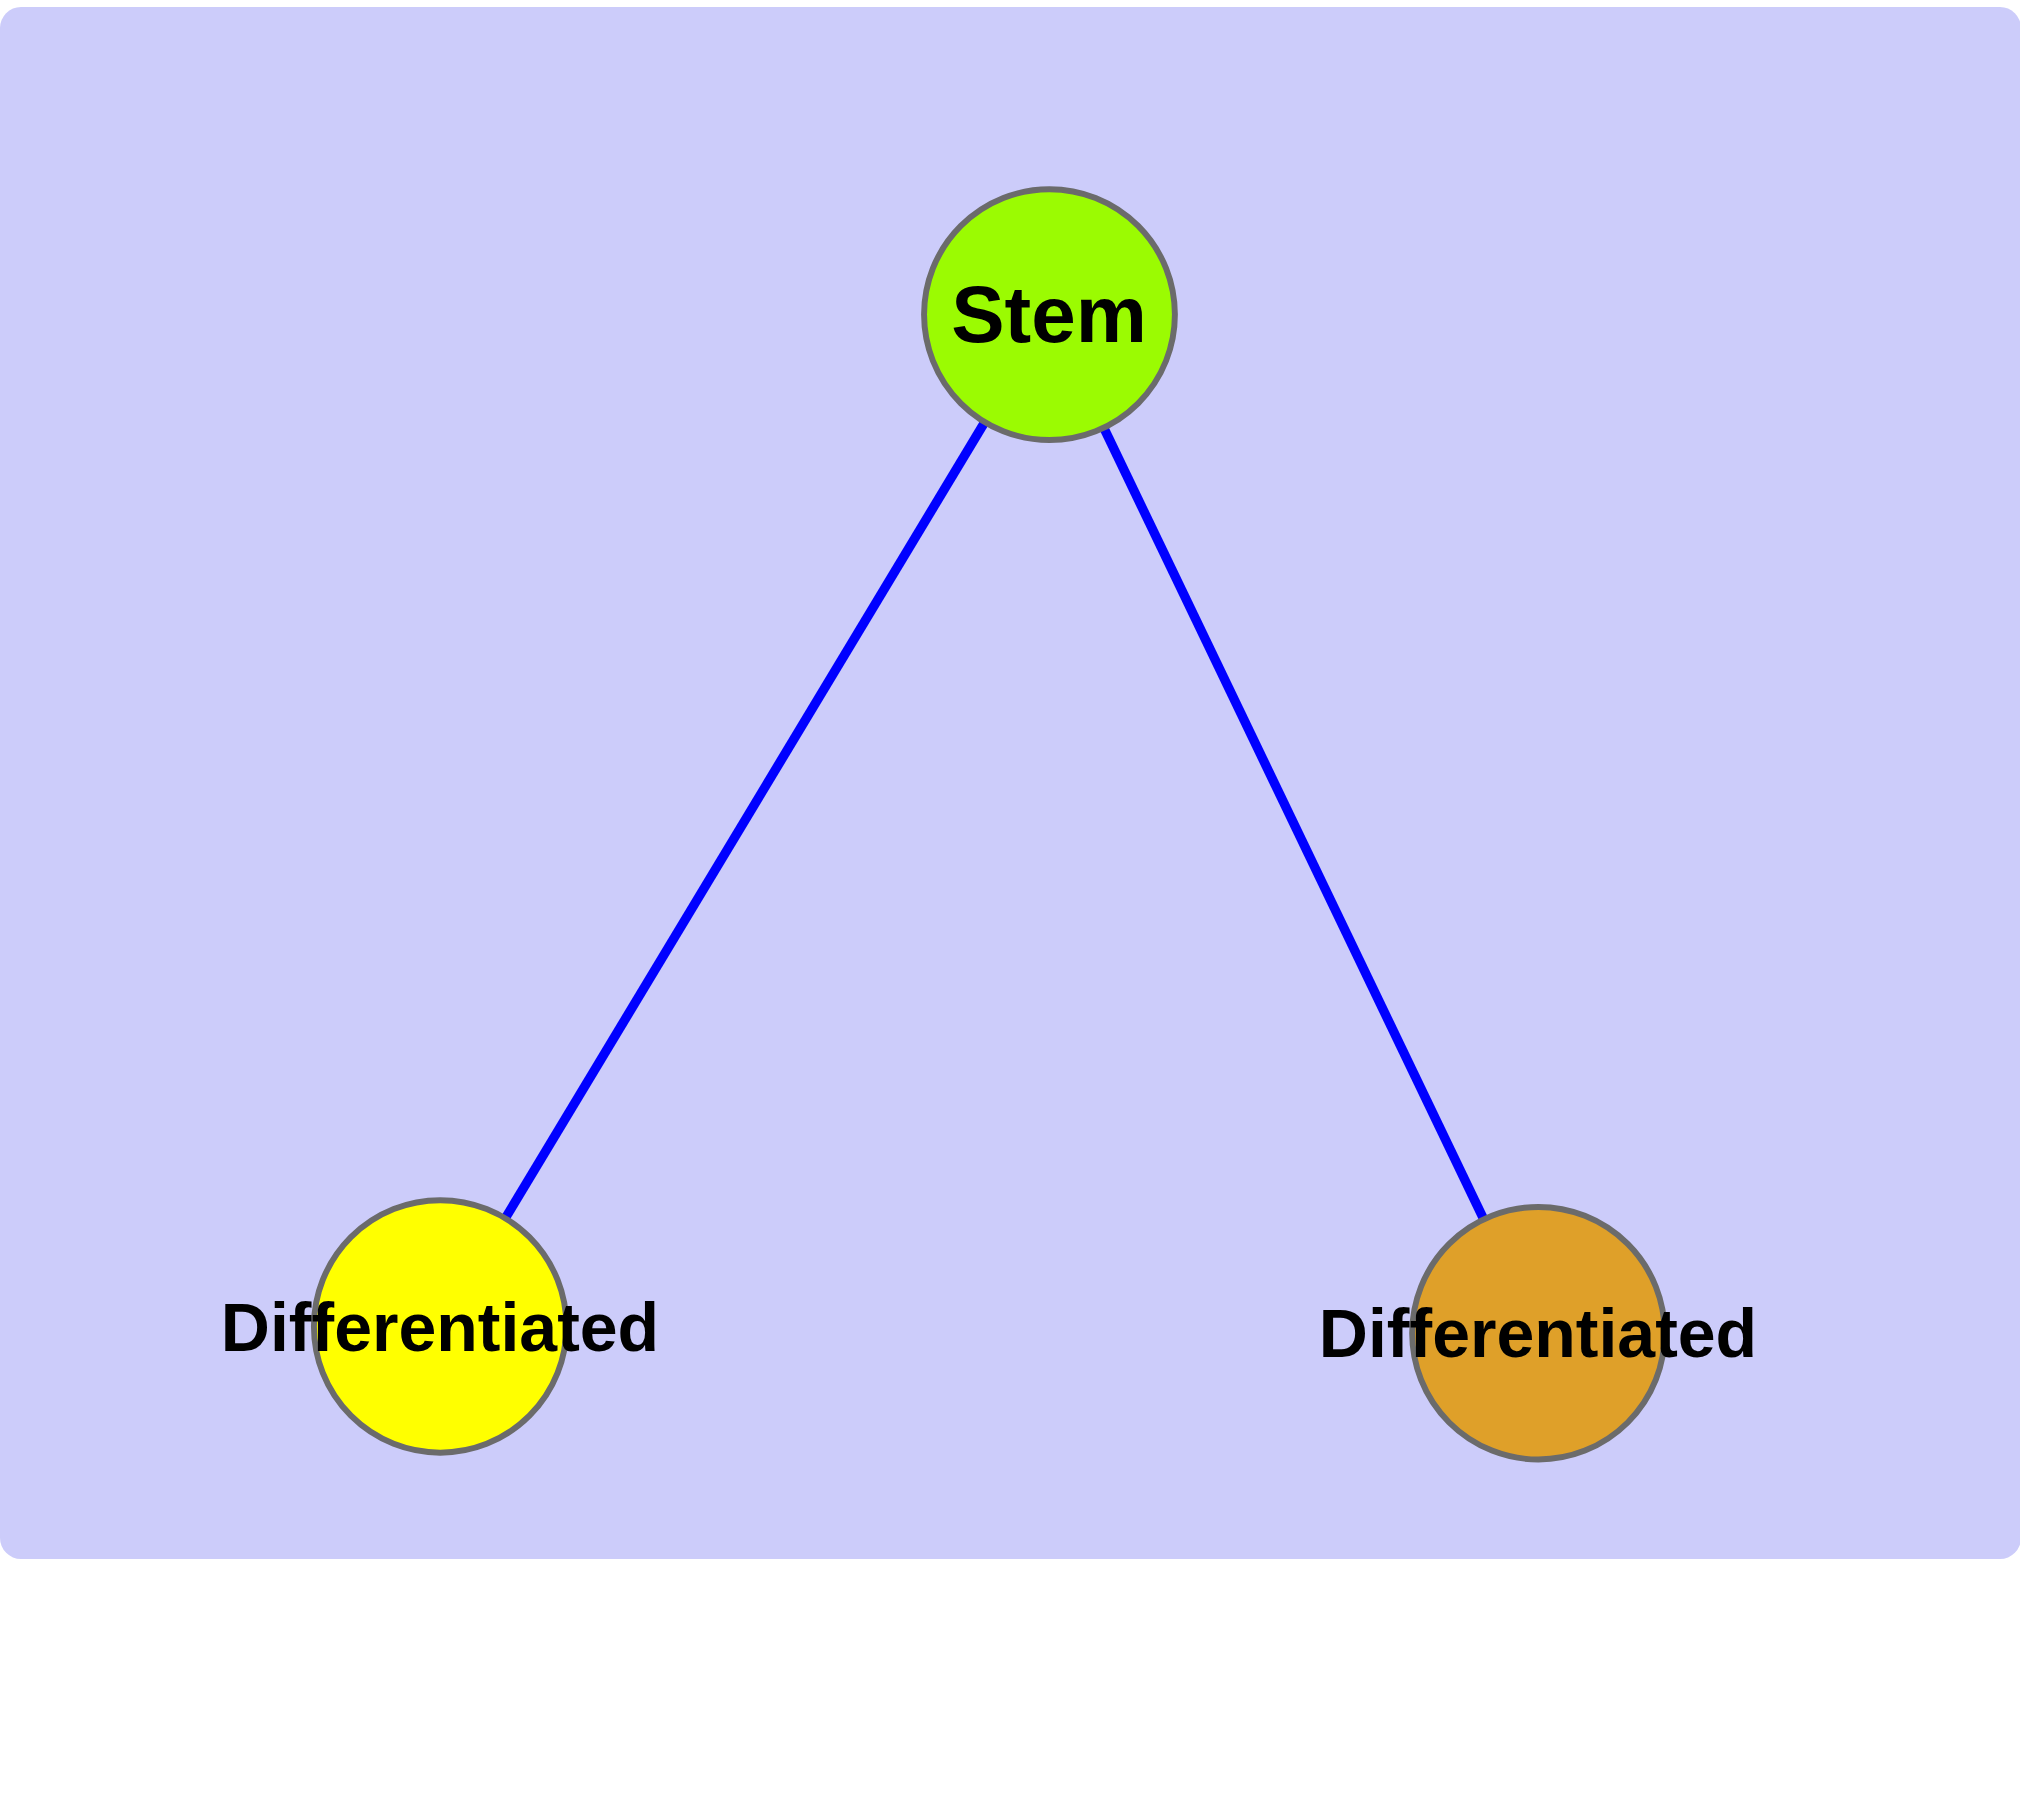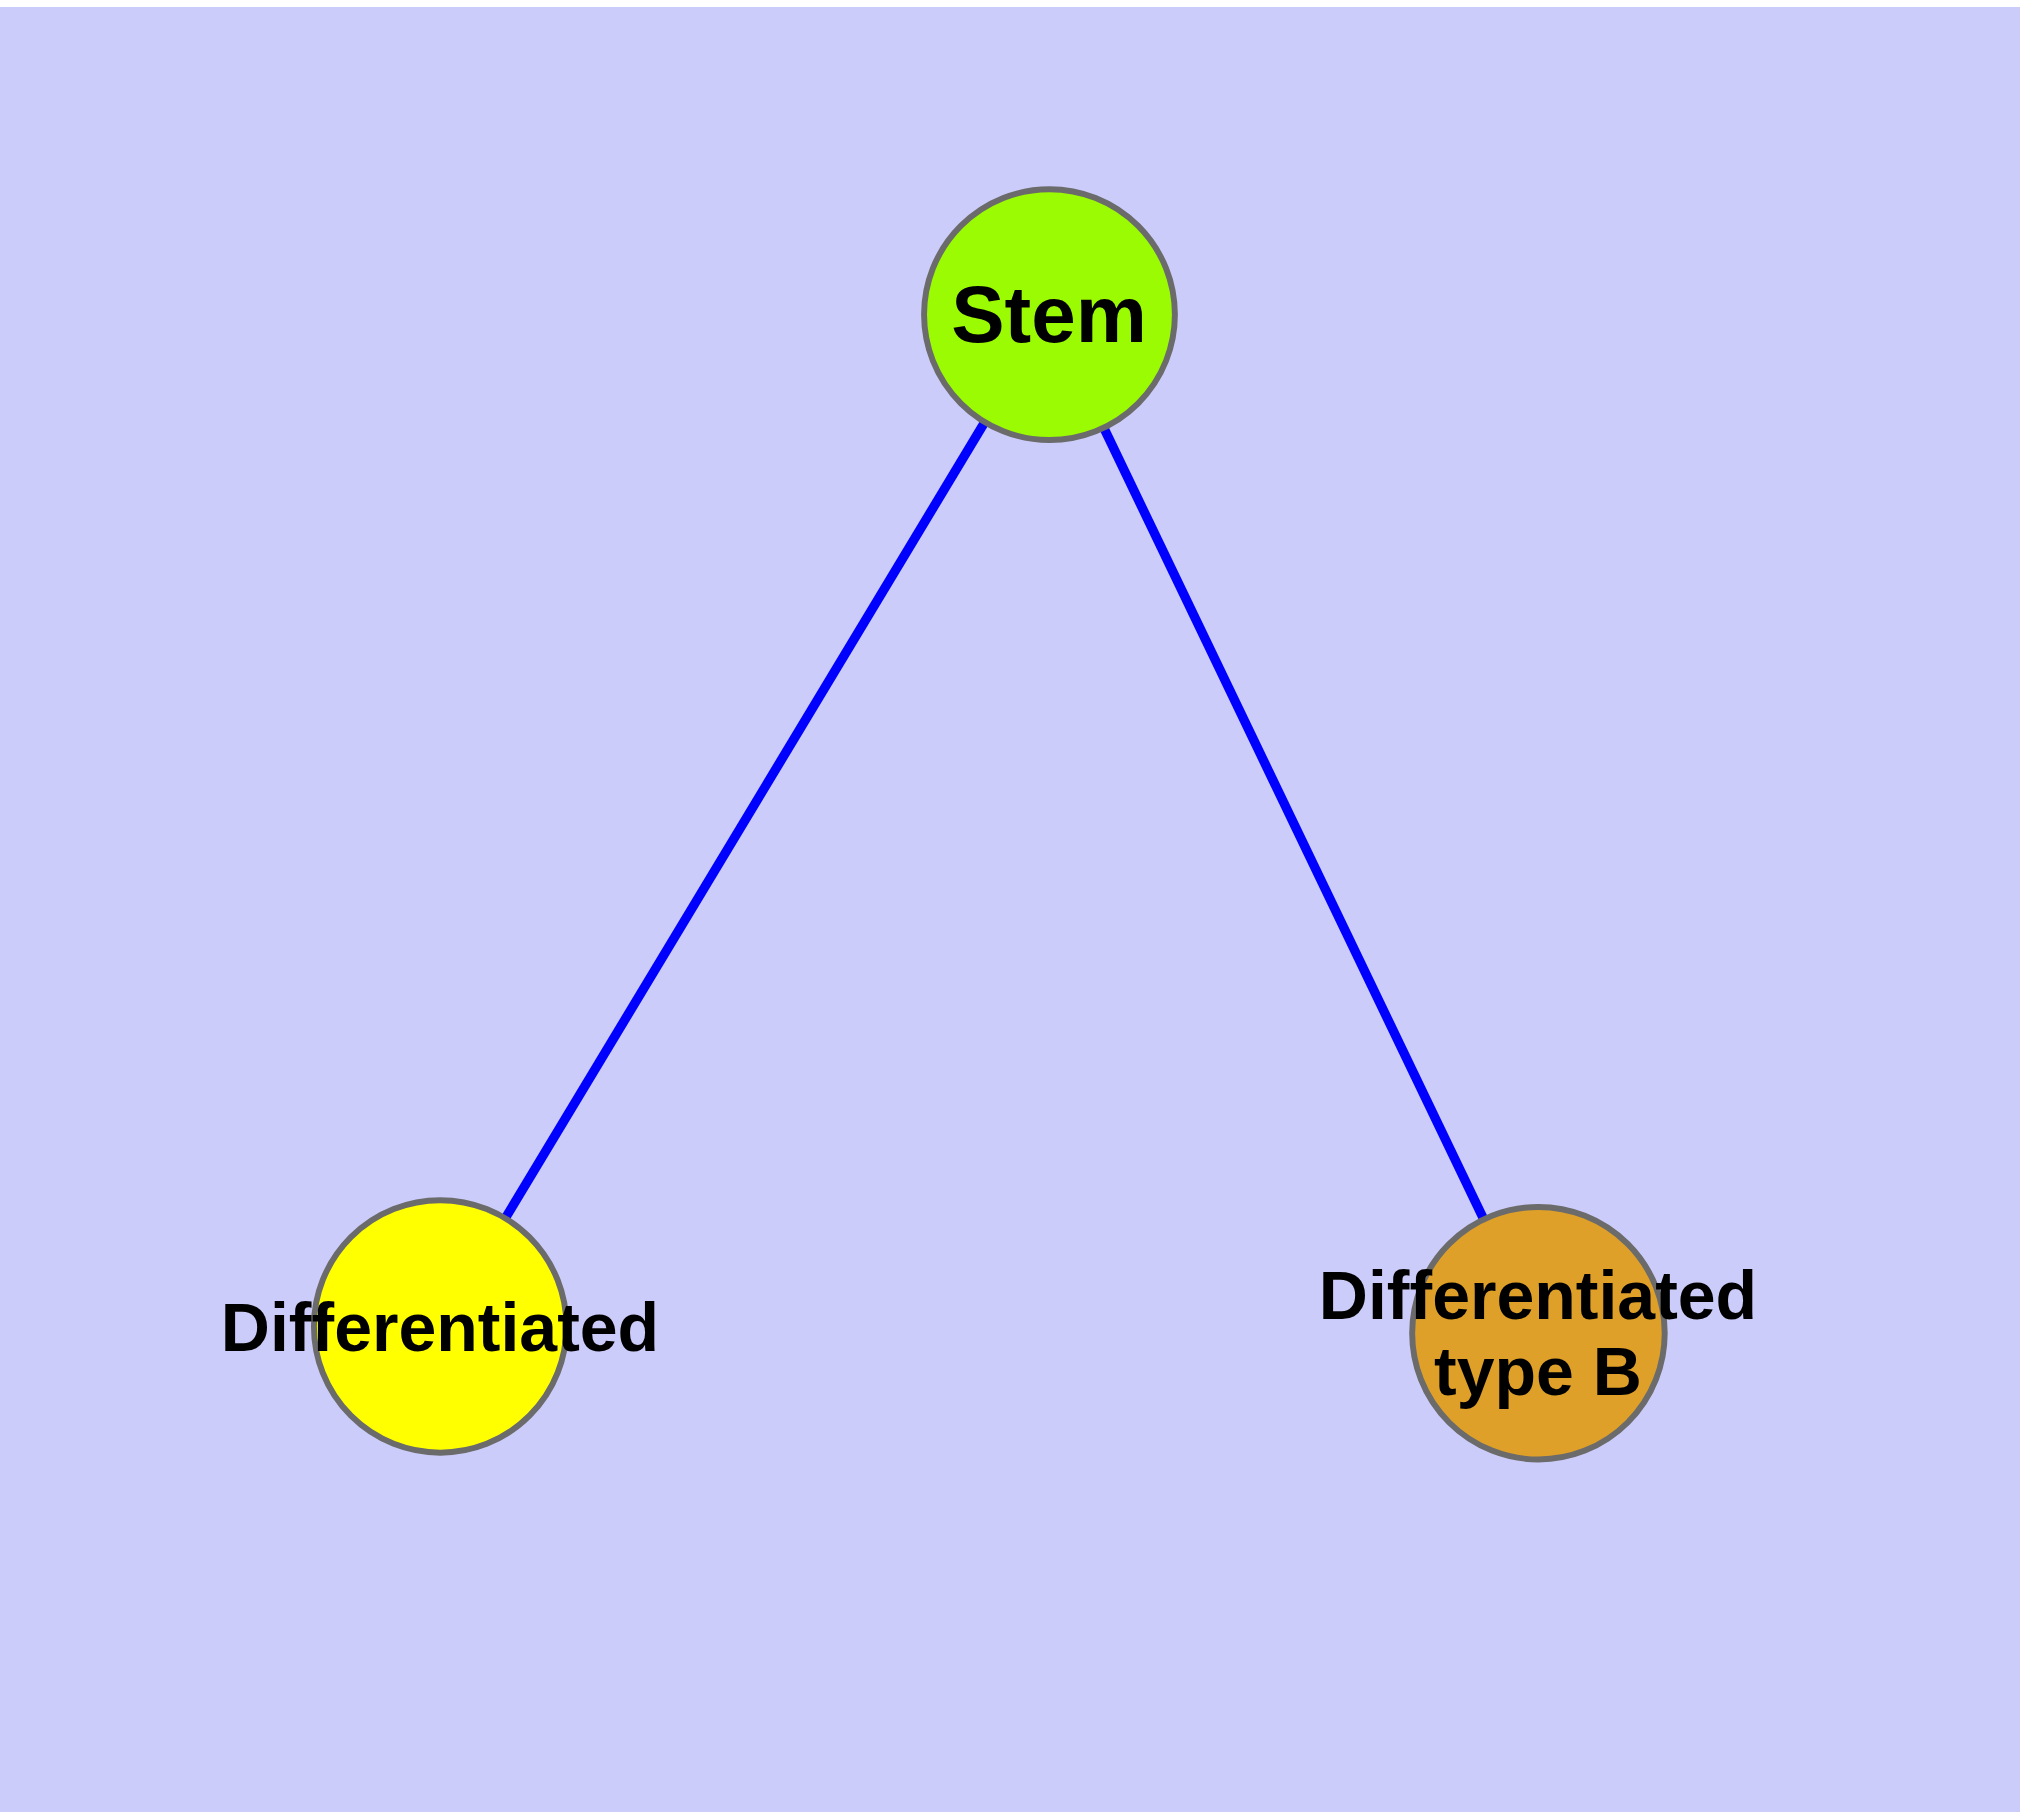--- a/index.html
+++ b/index.html
@@ -13,22 +13,23 @@
     height: 1812px;
     background: #ffffff;
     overflow: hidden;
     font-family: "Liberation Sans", sans-serif;
   }
   #plot-area {
     position: absolute;
     left: 0;
     top: 6.8px;
     width: 2021px;
-    height: 1805px;
+    height: 1552px;
     background: #ccccfa;
+    border-radius: 21px;
   }
   #graph-svg {
     position: absolute;
     left: 0;
     top: 0;
     width: 2021px;
     height: 1805px;
     display: block;
   }
   .node-label {
@@ -72,18 +73,17 @@
     <div class="node-label label-stem" style="left:1049px; top:308px;">
       <span>Stem</span>
     </div>
 
     <div class="node-label label-diff" style="left:440px; top:1320px;">
       <div>Differentiated</div>
     </div>
 
     <div class="node-label label-diff" style="left:1538px; top:1326px;">
       <div>Differentiated</div>
-      <div>type B</div>
     </div>
 
   </div>
 </div>
 
 
 </body></html>

